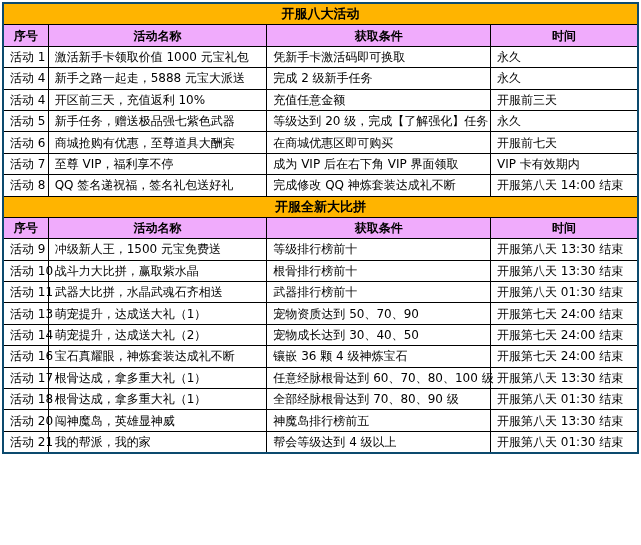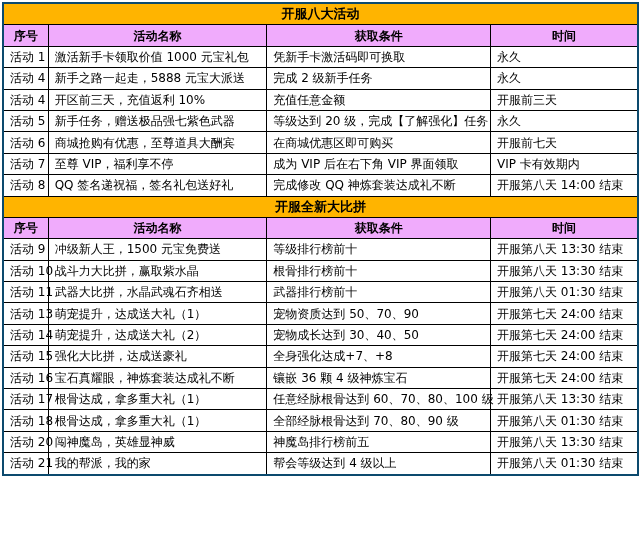--- a/index.html
+++ b/index.html
@@ -138,26 +138,20 @@
           <td>宠物资质达到 50、70、90</td>
           <td>开服第七天 24:00 结束</td>
         </tr>
         <tr>
           <td>活动 14</td>
           <td>萌宠提升，达成送大礼（2）</td>
           <td>宠物成长达到 30、40、50</td>
           <td>开服第七天 24:00 结束</td>
         </tr>
         <tr>
-          <td>活动 15</td>
-          <td>强化大比拼，达成送豪礼</td>
-          <td>全身强化达成+7、+8</td>
-          <td>开服第七天 24:00 结束</td>
-        </tr>
-        <tr>
           <td>活动 16</td>
           <td>宝石真耀眼，神炼套装达成礼不断</td>
           <td>镶嵌 36 颗 4 级神炼宝石</td>
           <td>开服第七天 24:00 结束</td>
         </tr>
         <tr>
           <td>活动 17</td>
           <td>根骨达成，拿多重大礼（1）</td>
           <td>任意经脉根骨达到 60、70、80、100 级</td>
           <td>开服第八天 13:30 结束</td>

